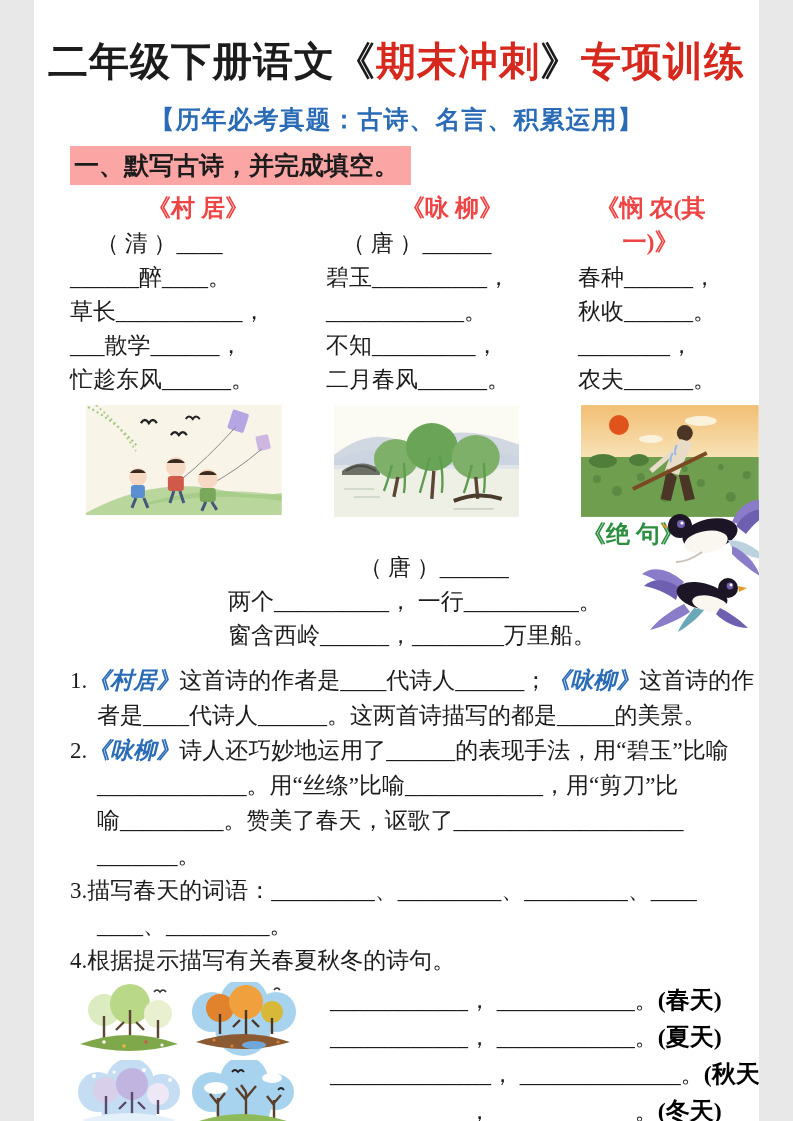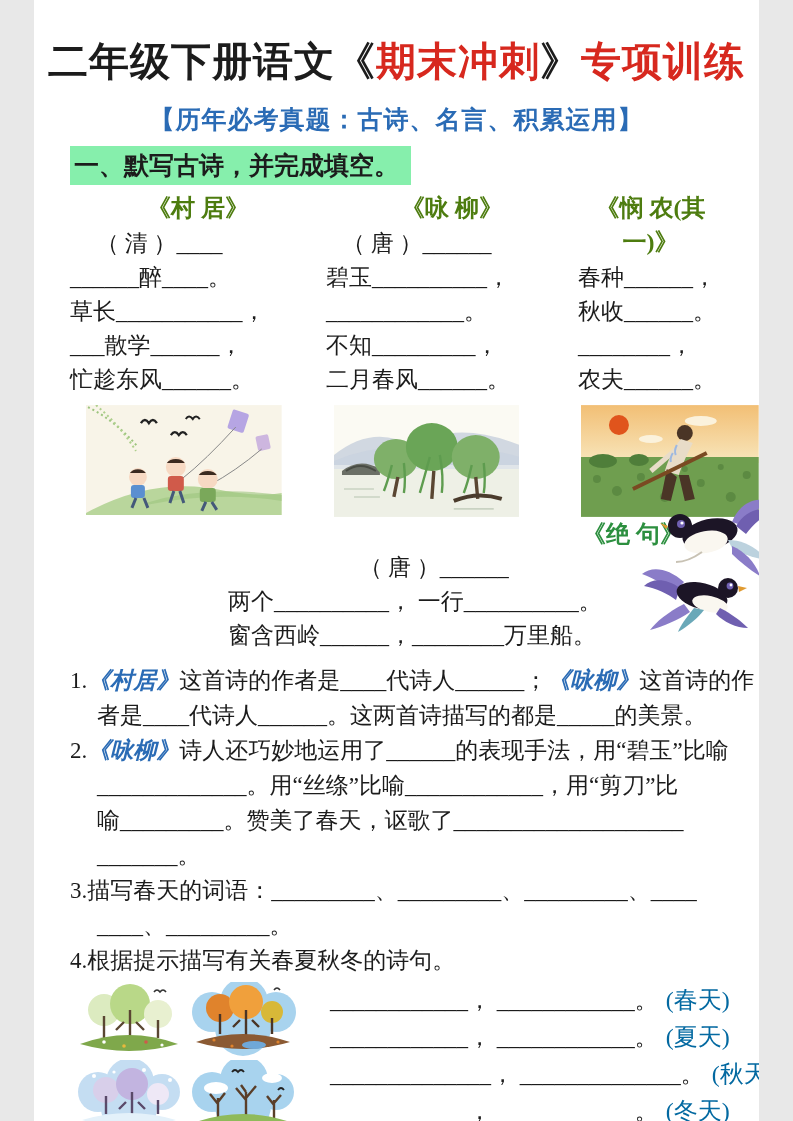--- a/index.html
+++ b/index.html
@@ -4,25 +4,25 @@
 <style>
   html,body{margin:0;padding:0;background:#e8e8e8;}
   .page{
     position:relative;width:725px;height:1121px;margin:0 auto;background:#ffffff;
     font-family:"Liberation Serif","DejaVu Serif",serif;color:#1c1c1c;overflow:hidden;
   }
   
   .title{margin:34px 0 6px 0;text-align:center;font-size:40px;font-weight:bold;letter-spacing:1px;}
   .title .red{color:#d7281e;}
   .subtitle{text-align:center;font-size:25px;font-weight:bold;color:#2a6bb5;margin-bottom:10px;letter-spacing:1px;margin-top:14px;}
-  .section-heading{display:inline-block;margin-left:36px;background:#86efac;font-size:25px;font-weight:bold;padding:3px 12px 3px 4px;margin-bottom:4px;}
+  .section-heading{display:inline-block;margin-left:36px;background:#fca5a5;font-size:25px;font-weight:bold;padding:3px 12px 3px 4px;margin-bottom:4px;}
   
   .poems-row{display:flex;margin:2px 36px 0 36px;}
   .poem-col{font-size:23px;line-height:34px;}
-  .poem-col .poem-title{color:#4d7c0f;font-weight:bold;font-size:24px;text-align:center;margin-bottom:2px;}
+  .poem-col .poem-title{color:#ef4444;font-weight:bold;font-size:24px;text-align:center;margin-bottom:2px;}
   .col1{flex:0 0 256px;}
   .col2{flex:0 0 252px;}
   .col3{flex:1;}
   .author{padding-left:26px;}
   .col2 .author{padding-left:16px;}
   .col3 .author{padding-left:8px;}
   
   .images-row{display:flex;margin:8px 0 0 52px;align-items:flex-start;}
   .illu{display:block;}
   .illu1{margin-right:52px;}
@@ -36,21 +36,21 @@
   
   .questions{margin:10px 36px 0 36px;font-size:23px;line-height:35px;}
   .q-line{white-space:nowrap;}
   .q-cont{padding-left:27px;}
   .bookname{color:#2a6bb5;font-weight:bold;font-style:italic;}
   
   .bottom-row{display:flex;margin:4px 36px 0 40px;}
   .season-grid{flex:0 0 232px;display:grid;grid-template-columns:112px 112px;grid-gap:2px;}
   .season-lines{flex:1;padding-left:24px;font-size:23px;}
   .season-line{line-height:37px;white-space:nowrap;}
-  .season-label{color:#0369a1;font-weight:normal;font-size:24px;margin-left:8px;}
+  .season-label{color:#000000;font-weight:bold;font-size:24px;margin-left:0;}
 </style>
 </head>
 <body>
 
 <div class="page">
 
   
   <div class="title">
     <span>二年级下册语文</span><span>《</span><span class="red">期末冲刺</span><span>》</span><span class="red">专项训练</span>
   </div>

